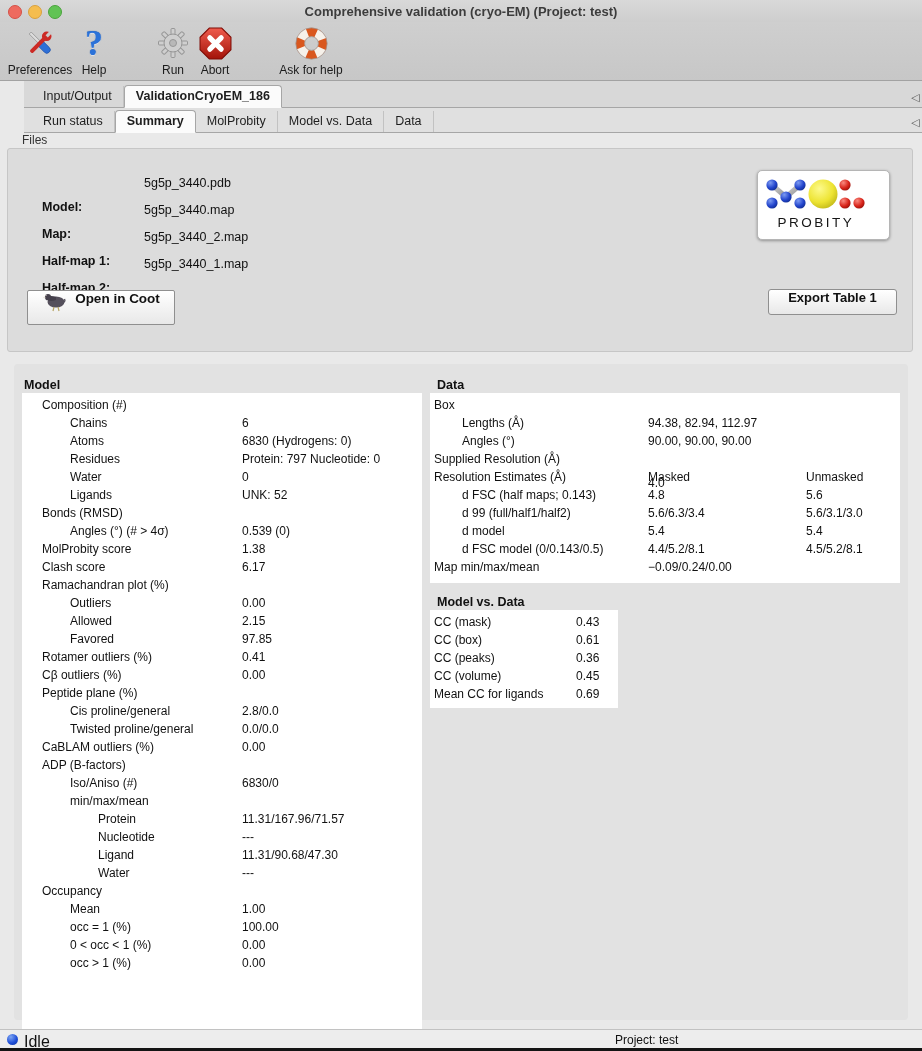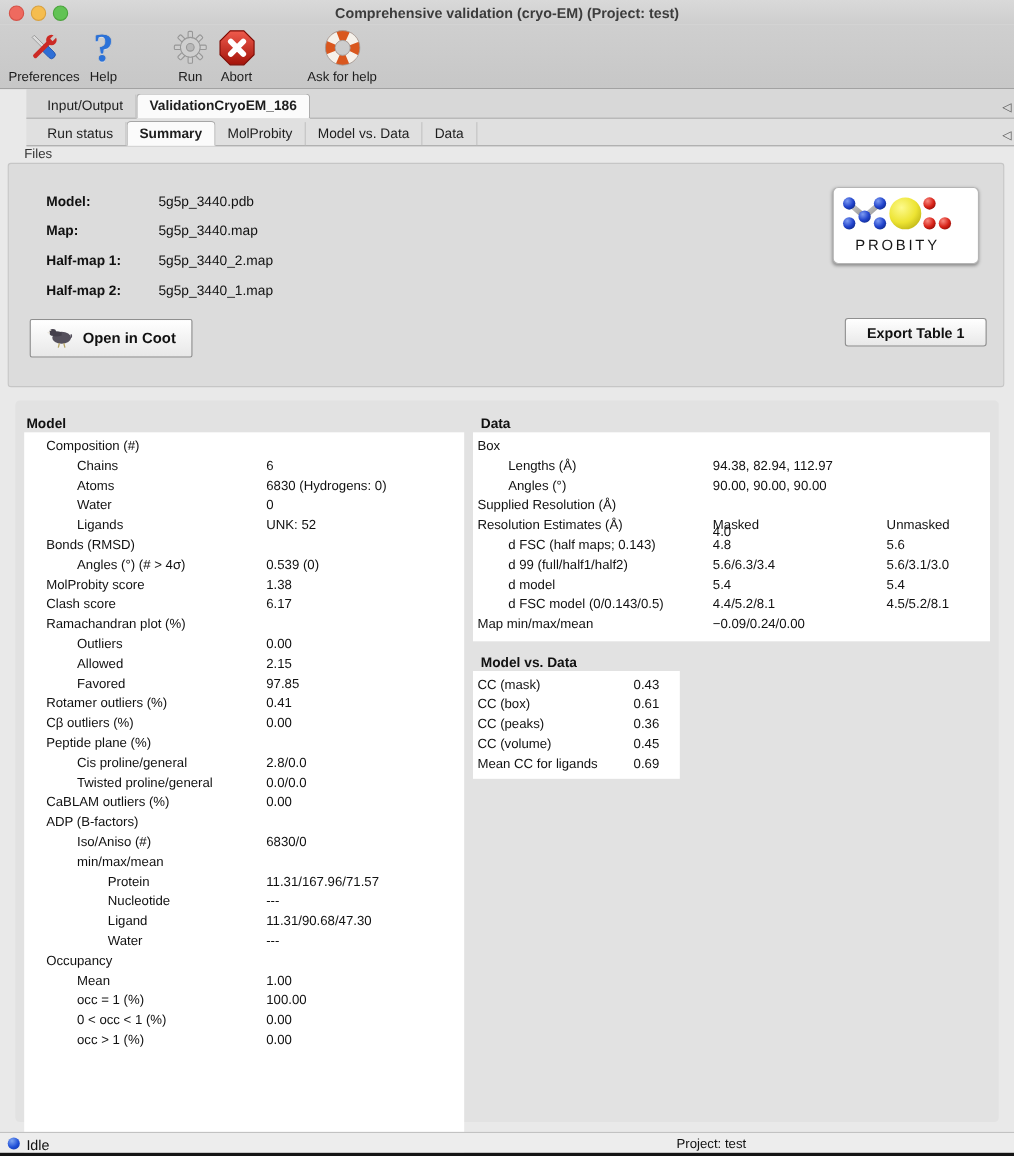--- a/index.html
+++ b/index.html
@@ -62,28 +62,28 @@
   }
   .tabnav span{cursor:default;}
 
   
   .fileslabel{position:absolute;left:22px;top:133px;font-size:12px;color:#333;}
   .groupbox{
     position:absolute;left:7px;top:148px;width:906px;height:204px;
     background:#dcdcdc;border:1px solid #c6c6c6;border-radius:3px;box-sizing:border-box;
   }
   .frow{position:absolute;font-size:12.5px;}
-  .frow .flabel{position:absolute;left:34px;font-weight:bold;white-space:nowrap;}
+  .frow .flabel{position:absolute;left:34px;font-weight:bold;white-space:nowrap;margin-top:24px;}
   .frow .fvalue{position:absolute;left:136px;white-space:nowrap;}
 
   .btn{
     position:absolute;box-sizing:border-box;
     background:linear-gradient(#ffffff,#e8e8e8);
     border:1px solid #8f8f8f;border-radius:3px;
-    display:flex;align-items:center;justify-content:center;
+    display:flex;justify-content:center;
     font-weight:bold;color:#111;
   }
   .coot-btn{left:27px;top:290px;width:148px;height:35px;font-size:13.5px;gap:6px;border-radius:2px;}
   .export-btn{left:768px;top:289px;width:129px;height:26px;font-size:13px;}
 
   .mplogo{
     position:absolute;left:757px;top:170px;width:131px;height:68px;
     background:#fff;border:1px solid #b5b5b5;border-radius:5px;
     box-shadow:0 1px 3px rgba(0,0,0,.35);
     display:flex;align-items:center;justify-content:center;
@@ -107,21 +107,21 @@
 
   
   .statusbar{
     position:absolute;left:0;top:1029px;width:922px;height:19px;
     background:#ededed;border-top:1px solid #c2c2c2;box-sizing:border-box;
   }
   .statusdot{
     position:absolute;left:7px;top:4px;width:11px;height:11px;border-radius:50%;
     background:radial-gradient(circle at 35% 28%, #7fa6f2, #2050d8 55%, #0a2fa0);
   }
-  .statustext{position:absolute;left:24px;top:3px;font-size:13px;color:#111;}
+  .statustext{position:absolute;left:24px;top:3px;font-size:16px;color:#111;}
   .statusproject{position:absolute;left:615px;top:3px;font-size:12px;color:#111;}
   .bottomedge{position:absolute;left:0;top:1048px;width:922px;height:3px;background:#141414;}
 </style>
 </head>
 <body>
 
 <div class="window">
 
   <div class="titlebar">
     <div class="traffic t-red"></div>
@@ -327,20 +327,24 @@
       </div>
       <div class="prow">
         <span class="plabel ind1">Chains</span>
         <span class="pvalue" style="left: 204px;">6</span>
       </div>
       <div class="prow">
         <span class="plabel ind1">Atoms</span>
         <span class="pvalue" style="left: 204px;">6830 (Hydrogens: 0)</span>
       </div>
       <div class="prow">
+        <span class="plabel ind1">Residues</span>
+        <span class="pvalue" style="left: 204px;">Protein: 797 Nucleotide: 0</span>
+      </div>
+      <div class="prow">
         <span class="plabel ind1">Water</span>
         <span class="pvalue" style="left: 204px;">0</span>
       </div>
       <div class="prow">
         <span class="plabel ind1">Ligands</span>
         <span class="pvalue" style="left: 204px;">UNK: 52</span>
       </div>
       <div class="prow">
         <span class="plabel ind0">Bonds (RMSD)</span>
       </div>

